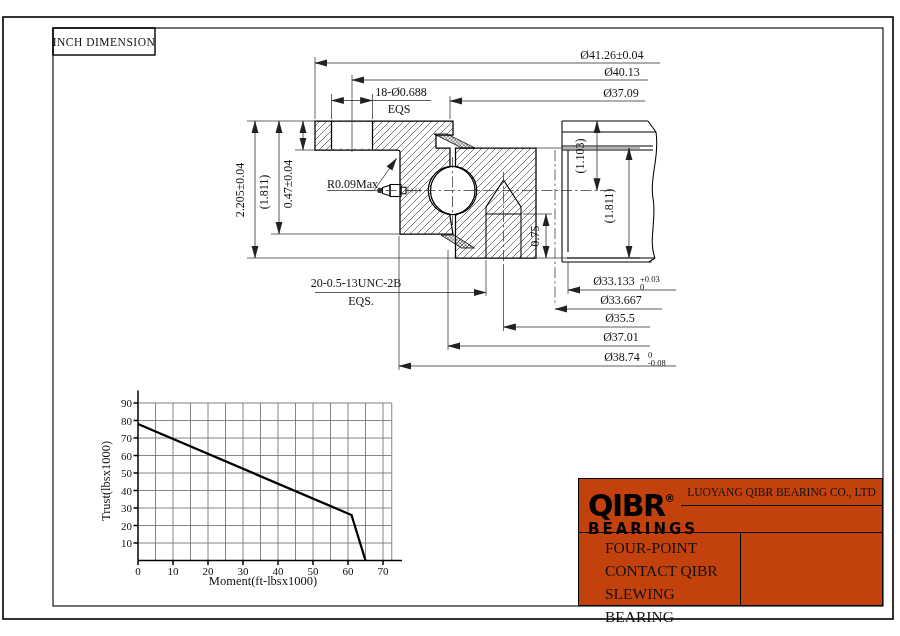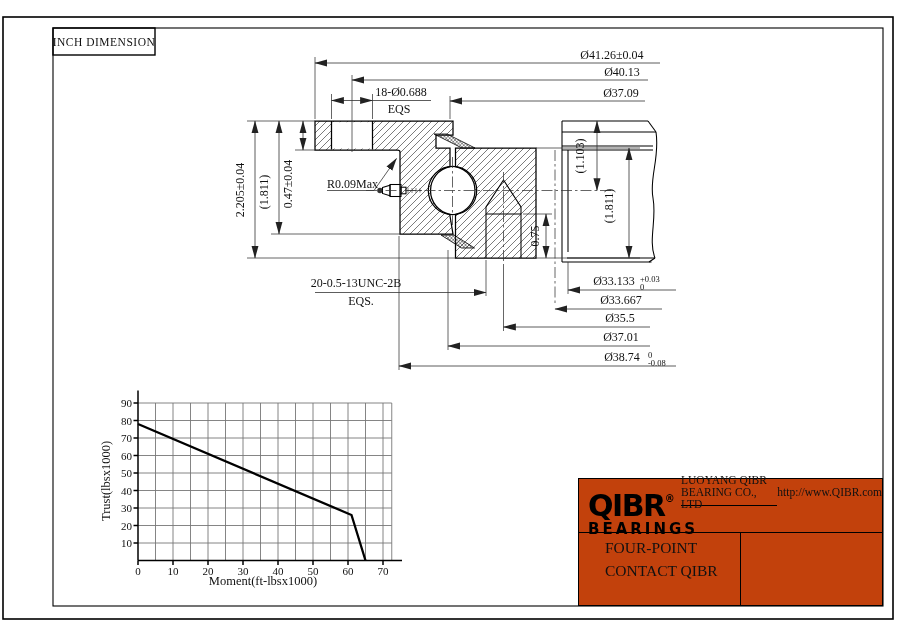--- a/index.html
+++ b/index.html
@@ -27,21 +27,21 @@
   
   .tb{position:absolute;left:578px;top:478px;width:305px;height:128px;
       box-sizing:border-box;border:1.3px solid #000;background:#c2410c;}
   .tb-row1{height:54px;box-sizing:border-box;border-bottom:1.2px solid #000;display:flex;}
   .logo-cell{width:102px;box-sizing:border-box;padding:6px 0 0 9px;}
   .logo-word{font-family:"DejaVu Sans","Liberation Sans",sans-serif;font-weight:800;
              font-size:30px;line-height:28px;letter-spacing:-1.5px;color:#000;}
   .logo-reg{font-size:10px;vertical-align:14px;letter-spacing:0;}
   .logo-sub{font-family:"DejaVu Sans","Liberation Sans",sans-serif;font-weight:700;
             font-size:15px;letter-spacing:3px;color:#000;margin-top:0px;}
-  .company-cell{flex:1;display:flex;flex-direction:row;}
+  .company-cell{flex:1;display:flex;flex-direction:column;}
   .company-line{height:27px;box-sizing:border-box;border-bottom:1px solid #000;
                 font-size:11.5px;display:flex;align-items:center;justify-content:center;}
   .url-line{height:26px;font-size:11.5px;display:flex;align-items:center;justify-content:center;}
   .tb-row2{display:flex;height:72px;}
   .prod-cell{width:162px;box-sizing:border-box;border-right:1.2px solid #000;
              padding:3px 0 0 26px;font-size:15.5px;line-height:23px;}
   .part-cell{flex:1;position:relative;font-size:15px;}
   .part-lbl1{position:absolute;left:13px;top:6px;}
   .part-lbl2{position:absolute;left:13px;top:37px;}
   .part-num{position:absolute;left:62px;top:25px;font-size:15px;}
@@ -260,22 +260,22 @@
 </svg>
 
 <div class="tb">
   <div class="tb-row1">
     <div class="logo-cell">
       <div class="logo-word"><span>QIBR</span><span class="logo-reg">®</span></div>
       <div class="logo-sub">BEARINGS</div>
     </div>
     <div class="company-cell">
       <div class="company-line">LUOYANG QIBR BEARING CO., LTD</div>
-      <div class="url-line">http://www.QIBR.com</div>
     </div>
   </div>
   <div class="tb-row2">
     <div class="prod-cell">
       <div>FOUR-POINT</div>
       <div>CONTACT QIBR</div>
+      <div>SLEWING BEARING</div>
     </div>
   </div>
 </div>
 
 </body></html>

